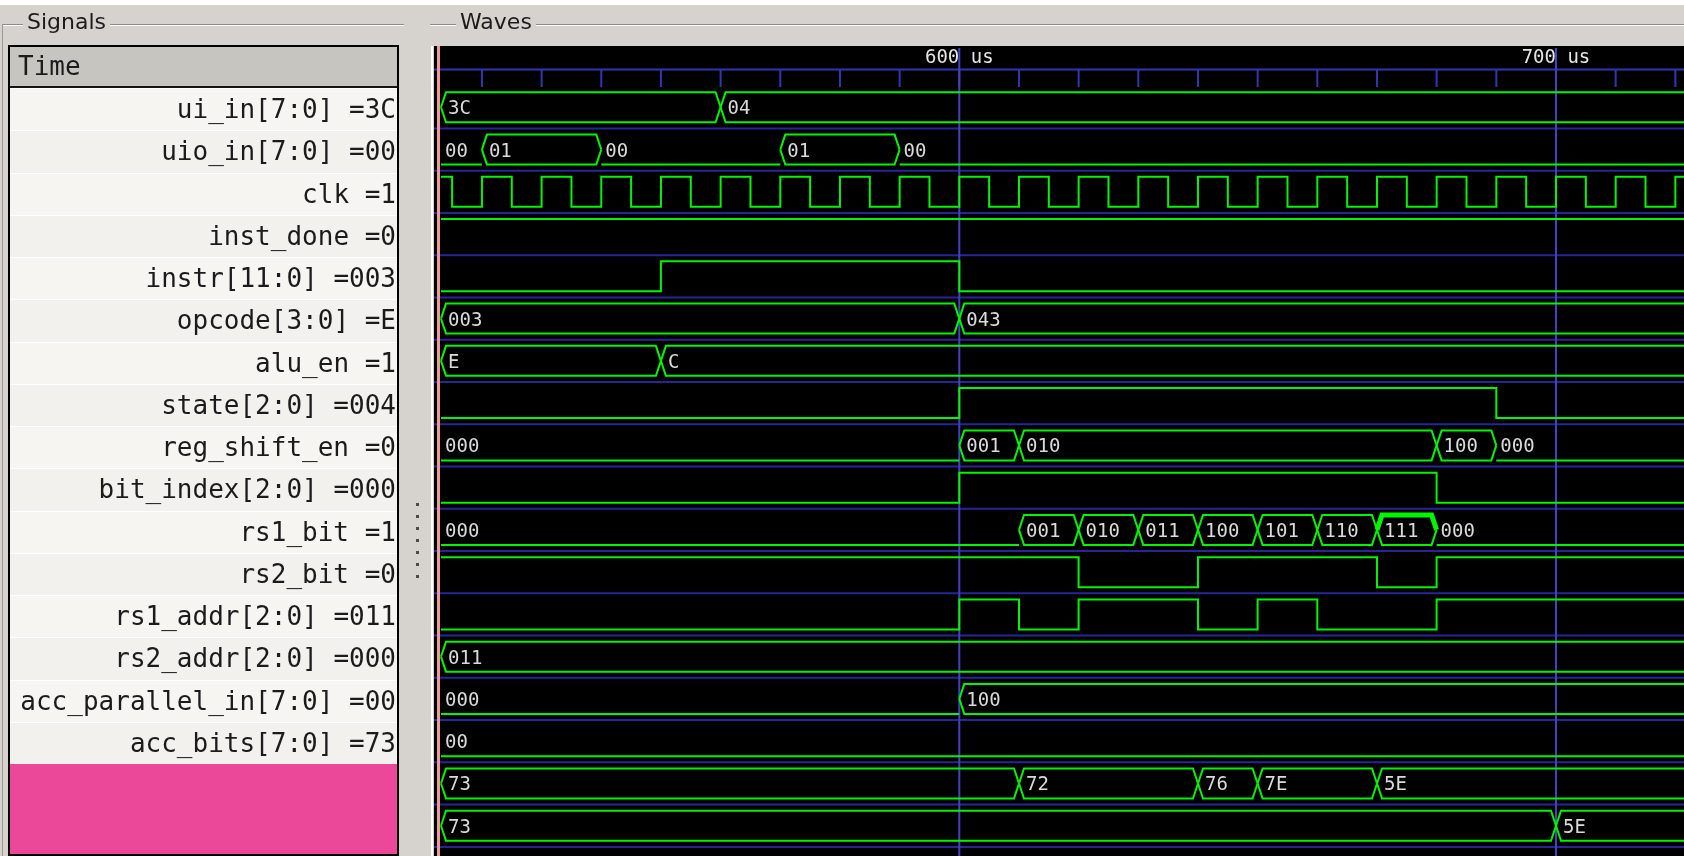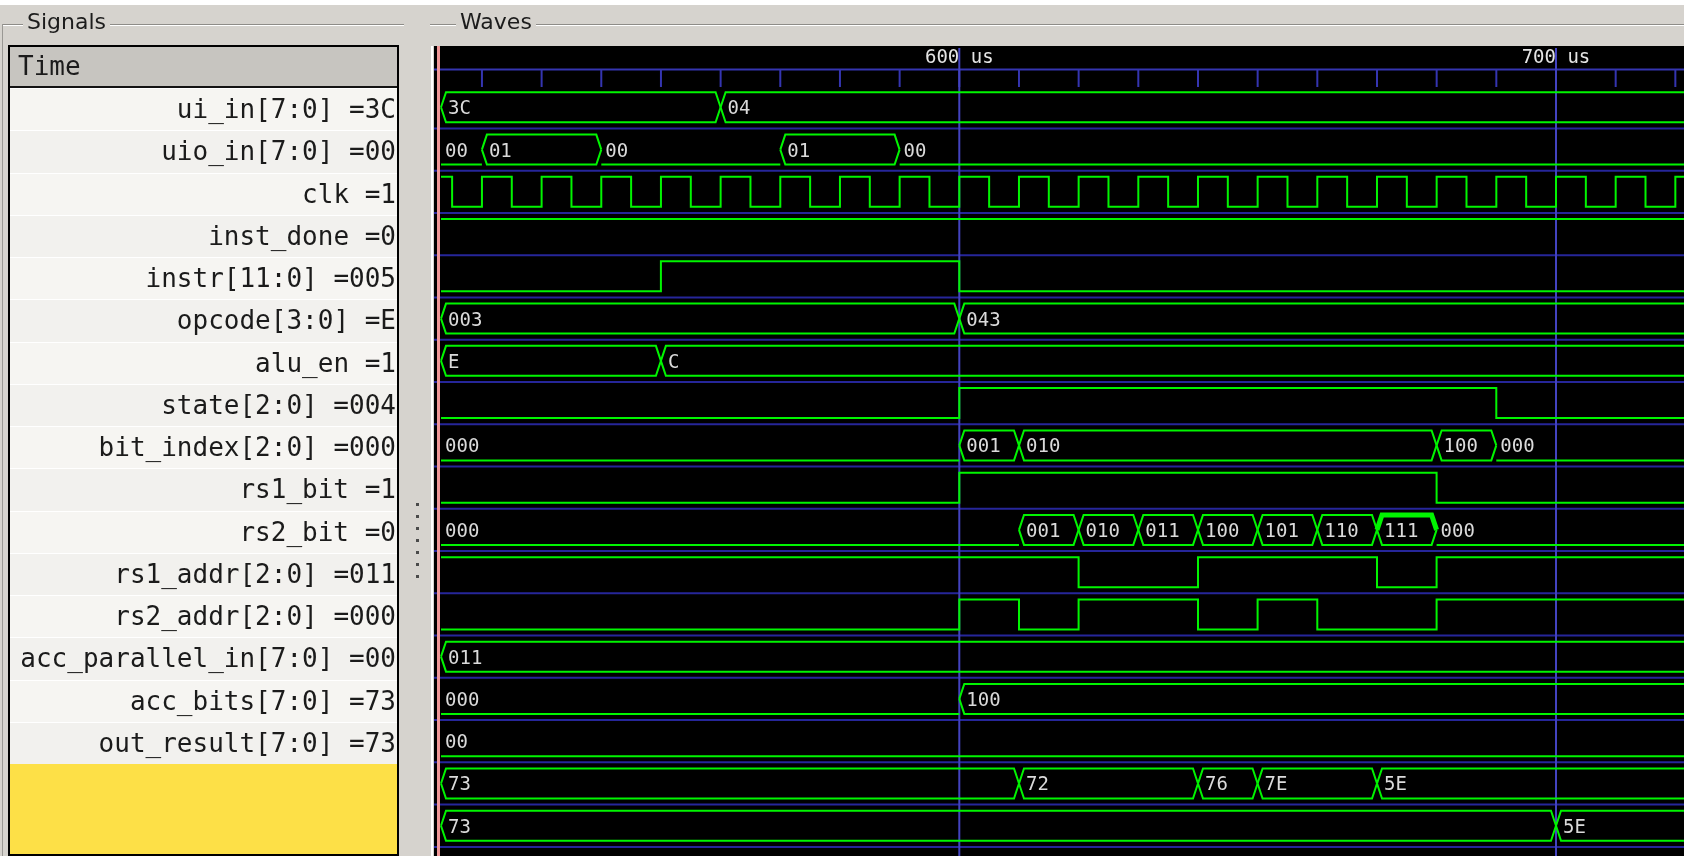--- a/index.html
+++ b/index.html
@@ -11,21 +11,21 @@
   .groove{position:absolute;height:0;border-top:1px solid #8e8c88;border-bottom:1px solid #ffffff;}
   .vgroove{position:absolute;width:0;border-left:1px solid #9a9894;}
   .frame-label{
     position:absolute;top:11px;font-size:22px;color:#1c1c1c;
     background:#d6d3ce;padding:0 4px;line-height:22px;
   }
   #signals-frame-label{left:10px;margin-left:13px;}
   #waves-frame-label{left:456px;}
   .listbox{
     position:absolute;left:8px;top:45px;width:391px;height:811px;
-    border:2px solid #000;background:#fde047;box-sizing:border-box;overflow:hidden;
+    border:2px solid #000;background:#ec4899;box-sizing:border-box;overflow:hidden;
   }
   .list-header{
     height:39px;background:#c7c5c0;border-bottom:2px solid #141414;
     font-family:"DejaVu Sans Mono",monospace;font-size:26px;color:#1b1b1b;
     line-height:39px;padding-left:8px;
   }
   .sig-row{
     height:41.26px;border-top:1px solid #ffffff;
     font-family:"DejaVu Sans Mono",monospace;font-size:26px;color:#1b1b1b;
     line-height:41px;text-align:right;padding-right:1px;white-space:nowrap;overflow:hidden;
@@ -50,32 +50,32 @@
 <div class="groove" style="left:430px;top:24px;width:1254px;"></div>
 <span class="frame-label" id="waves-frame-label">Waves</span>
 
 <div class="listbox">
   <div class="list-header">Time</div>
   <div id="sig-rows">
       <div class="sig-row">ui_in[7:0] =3C</div>
       <div class="sig-row">uio_in[7:0] =00</div>
       <div class="sig-row">clk =1</div>
       <div class="sig-row">inst_done =0</div>
-      <div class="sig-row">instr[11:0] =005</div>
+      <div class="sig-row">instr[11:0] =003</div>
       <div class="sig-row">opcode[3:0] =E</div>
       <div class="sig-row">alu_en =1</div>
       <div class="sig-row">state[2:0] =004</div>
+      <div class="sig-row">reg_shift_en =0</div>
       <div class="sig-row">bit_index[2:0] =000</div>
       <div class="sig-row">rs1_bit =1</div>
       <div class="sig-row">rs2_bit =0</div>
       <div class="sig-row">rs1_addr[2:0] =011</div>
       <div class="sig-row">rs2_addr[2:0] =000</div>
       <div class="sig-row">acc_parallel_in[7:0] =00</div>
       <div class="sig-row">acc_bits[7:0] =73</div>
-      <div class="sig-row">out_result[7:0] =73</div>
     </div>
 </div>
 
 <div class="splitter">
   <span id="grip-dots"><span class="dot" style="top: 458px;"></span><span class="dot" style="top: 470px;"></span><span class="dot" style="top: 482px;"></span><span class="dot" style="top: 494px;"></span><span class="dot" style="top: 506px;"></span><span class="dot" style="top: 518px;"></span><span class="dot" style="top: 530px;"></span></span>
 </div>
 <div class="canvas-edge"></div>
 
 <svg id="wave-svg" width="1250" height="810" viewBox="434 46 1250 810">
     <rect x="434" y="46" width="1250" height="810" fill="#000000"></rect>

